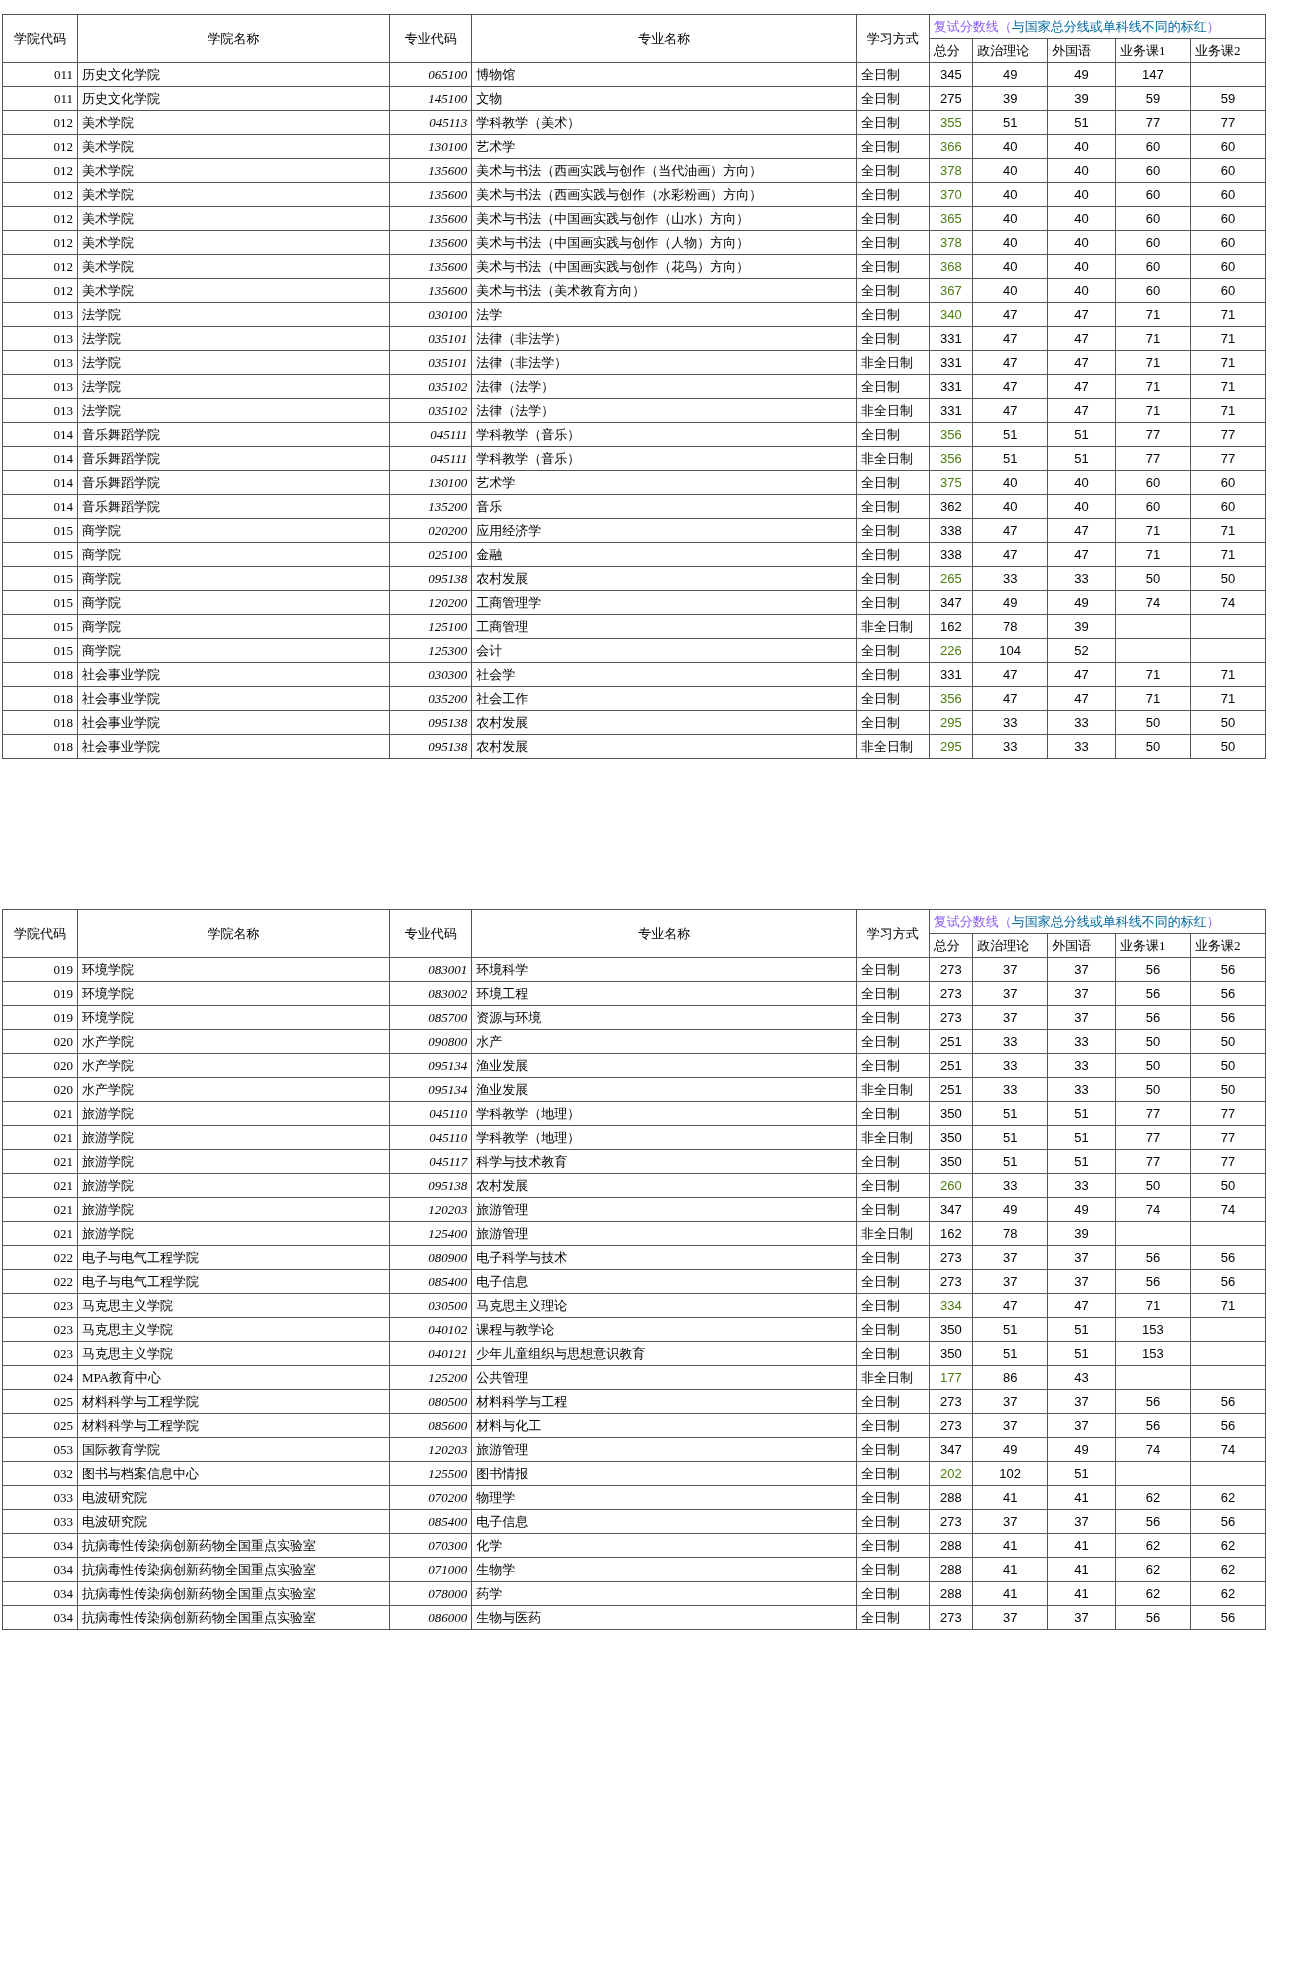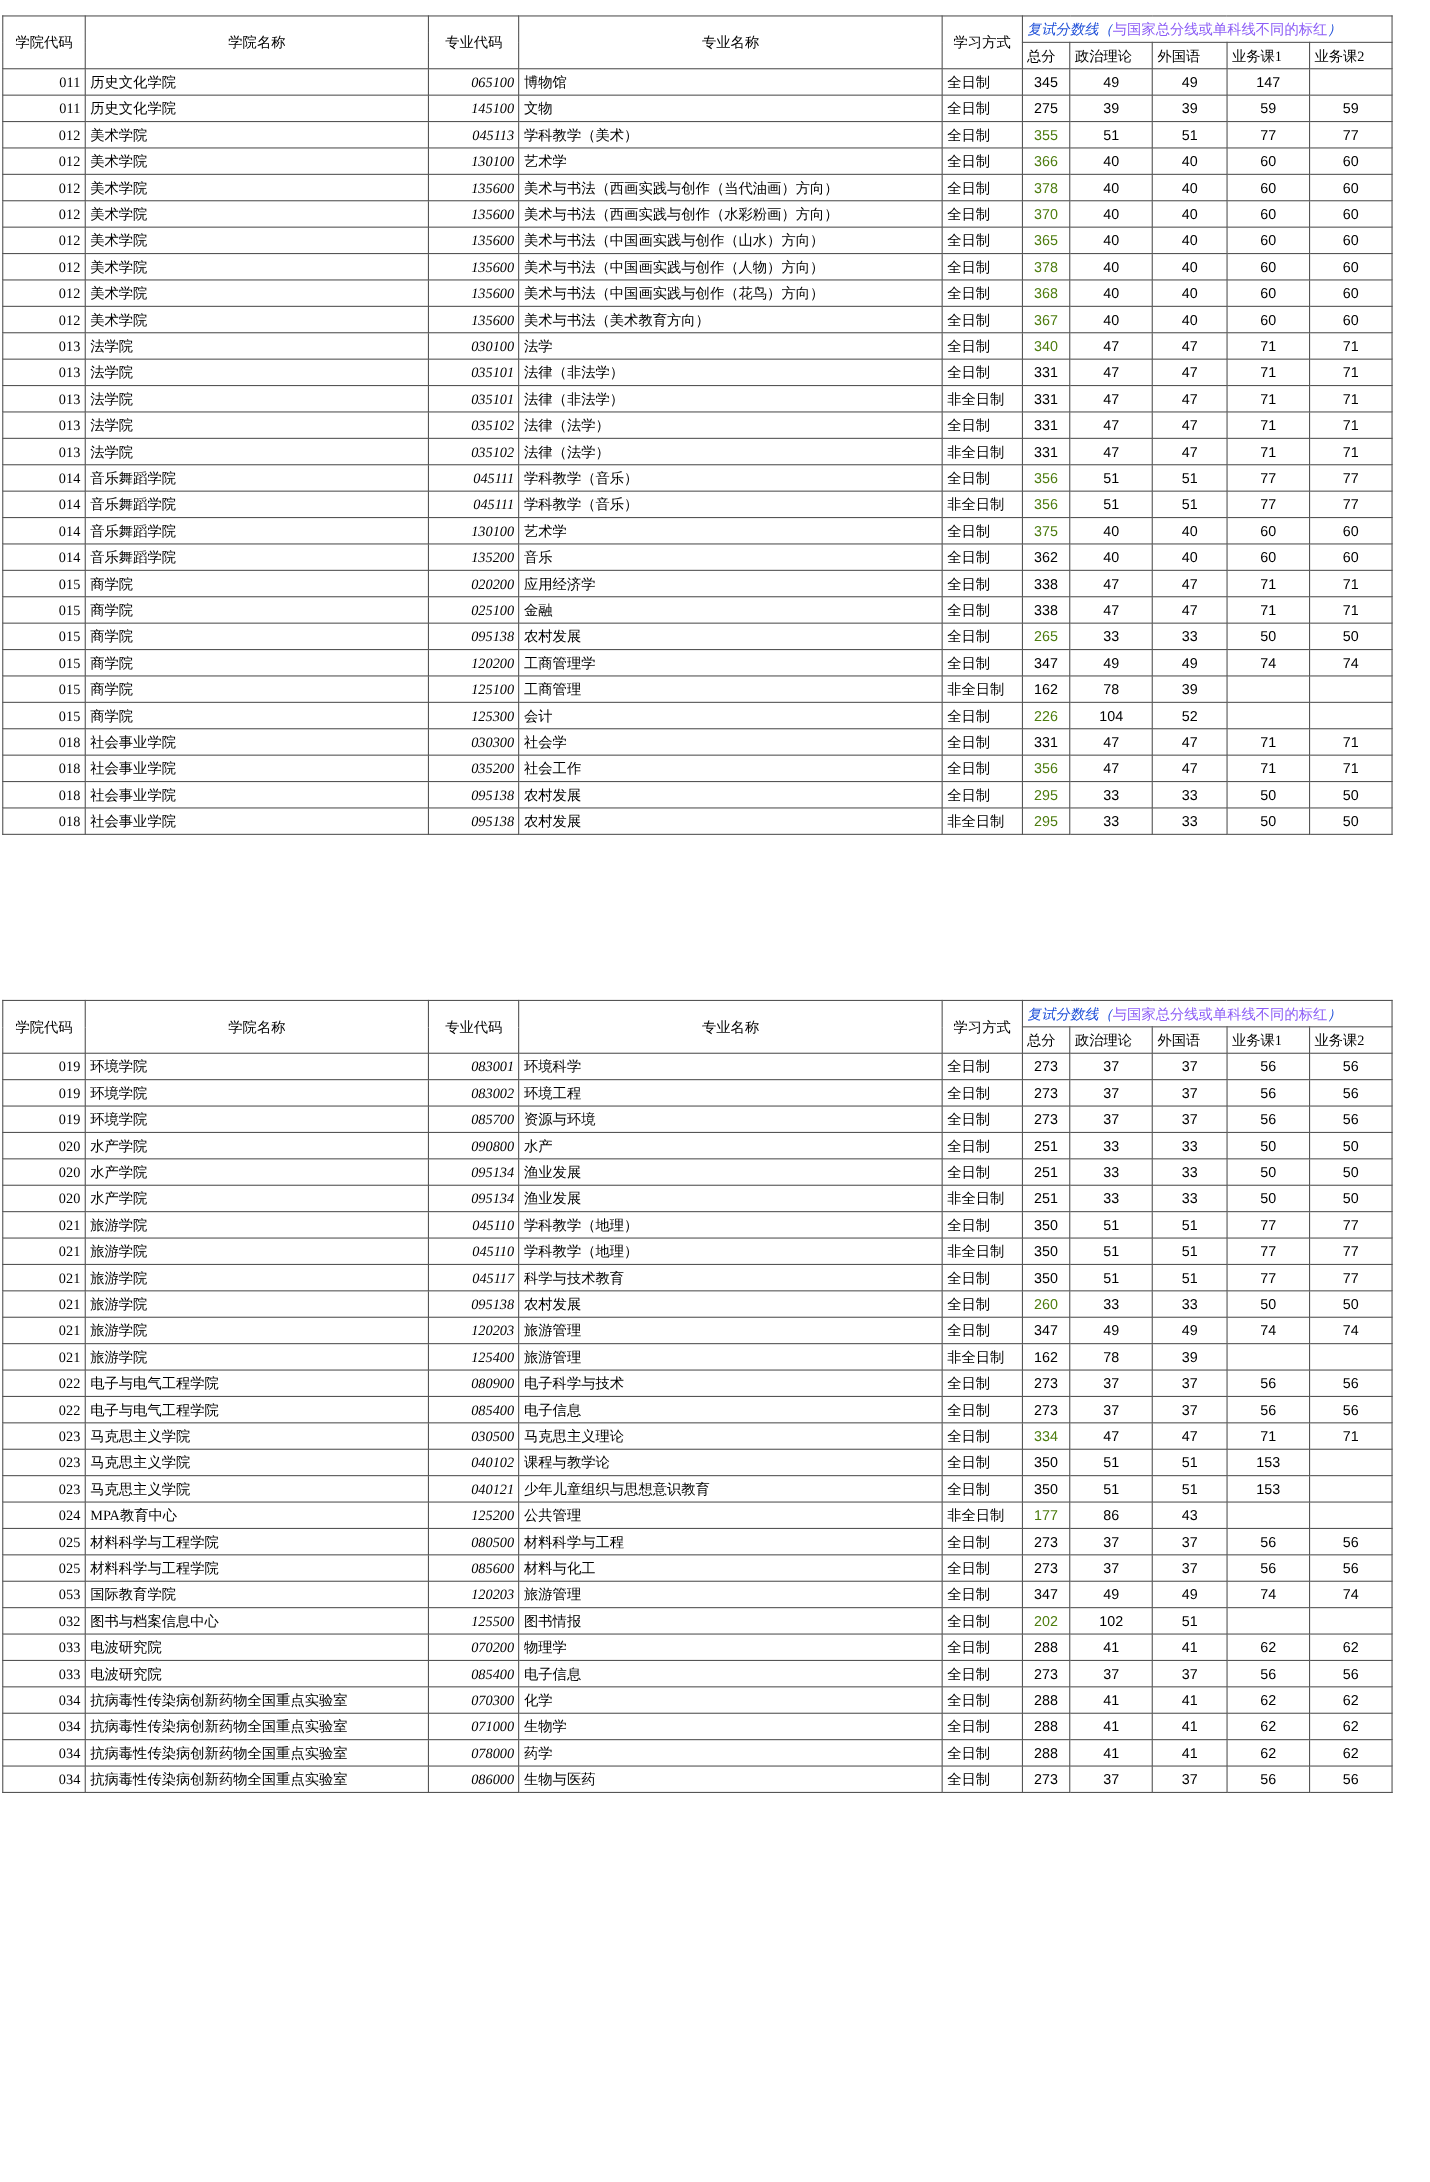--- a/index.html
+++ b/index.html
@@ -33,22 +33,22 @@
   thead td,thead th{
     text-align:center;
     font-family:"Liberation Serif","DejaVu Serif",serif;
   }
   .hdr-group{
     text-align:left;
     font-weight:bold;
     font-size:13.5px;
     padding-left:4px;
   }
-  .hdr-group .blk{color:#1d4ed8;font-style:italic;}
-  .hdr-group .red{color:#8b5cf6;}
+  .hdr-group .blk{color:#8b5cf6;}
+  .hdr-group .red{color:#0369a1;}
   .hdr-sub{
     text-align:left;
     font-weight:bold;
     font-size:13px;
   }
   .hdr-main{
     text-align:center;
     font-size:14px;
     font-weight:normal;
   }

